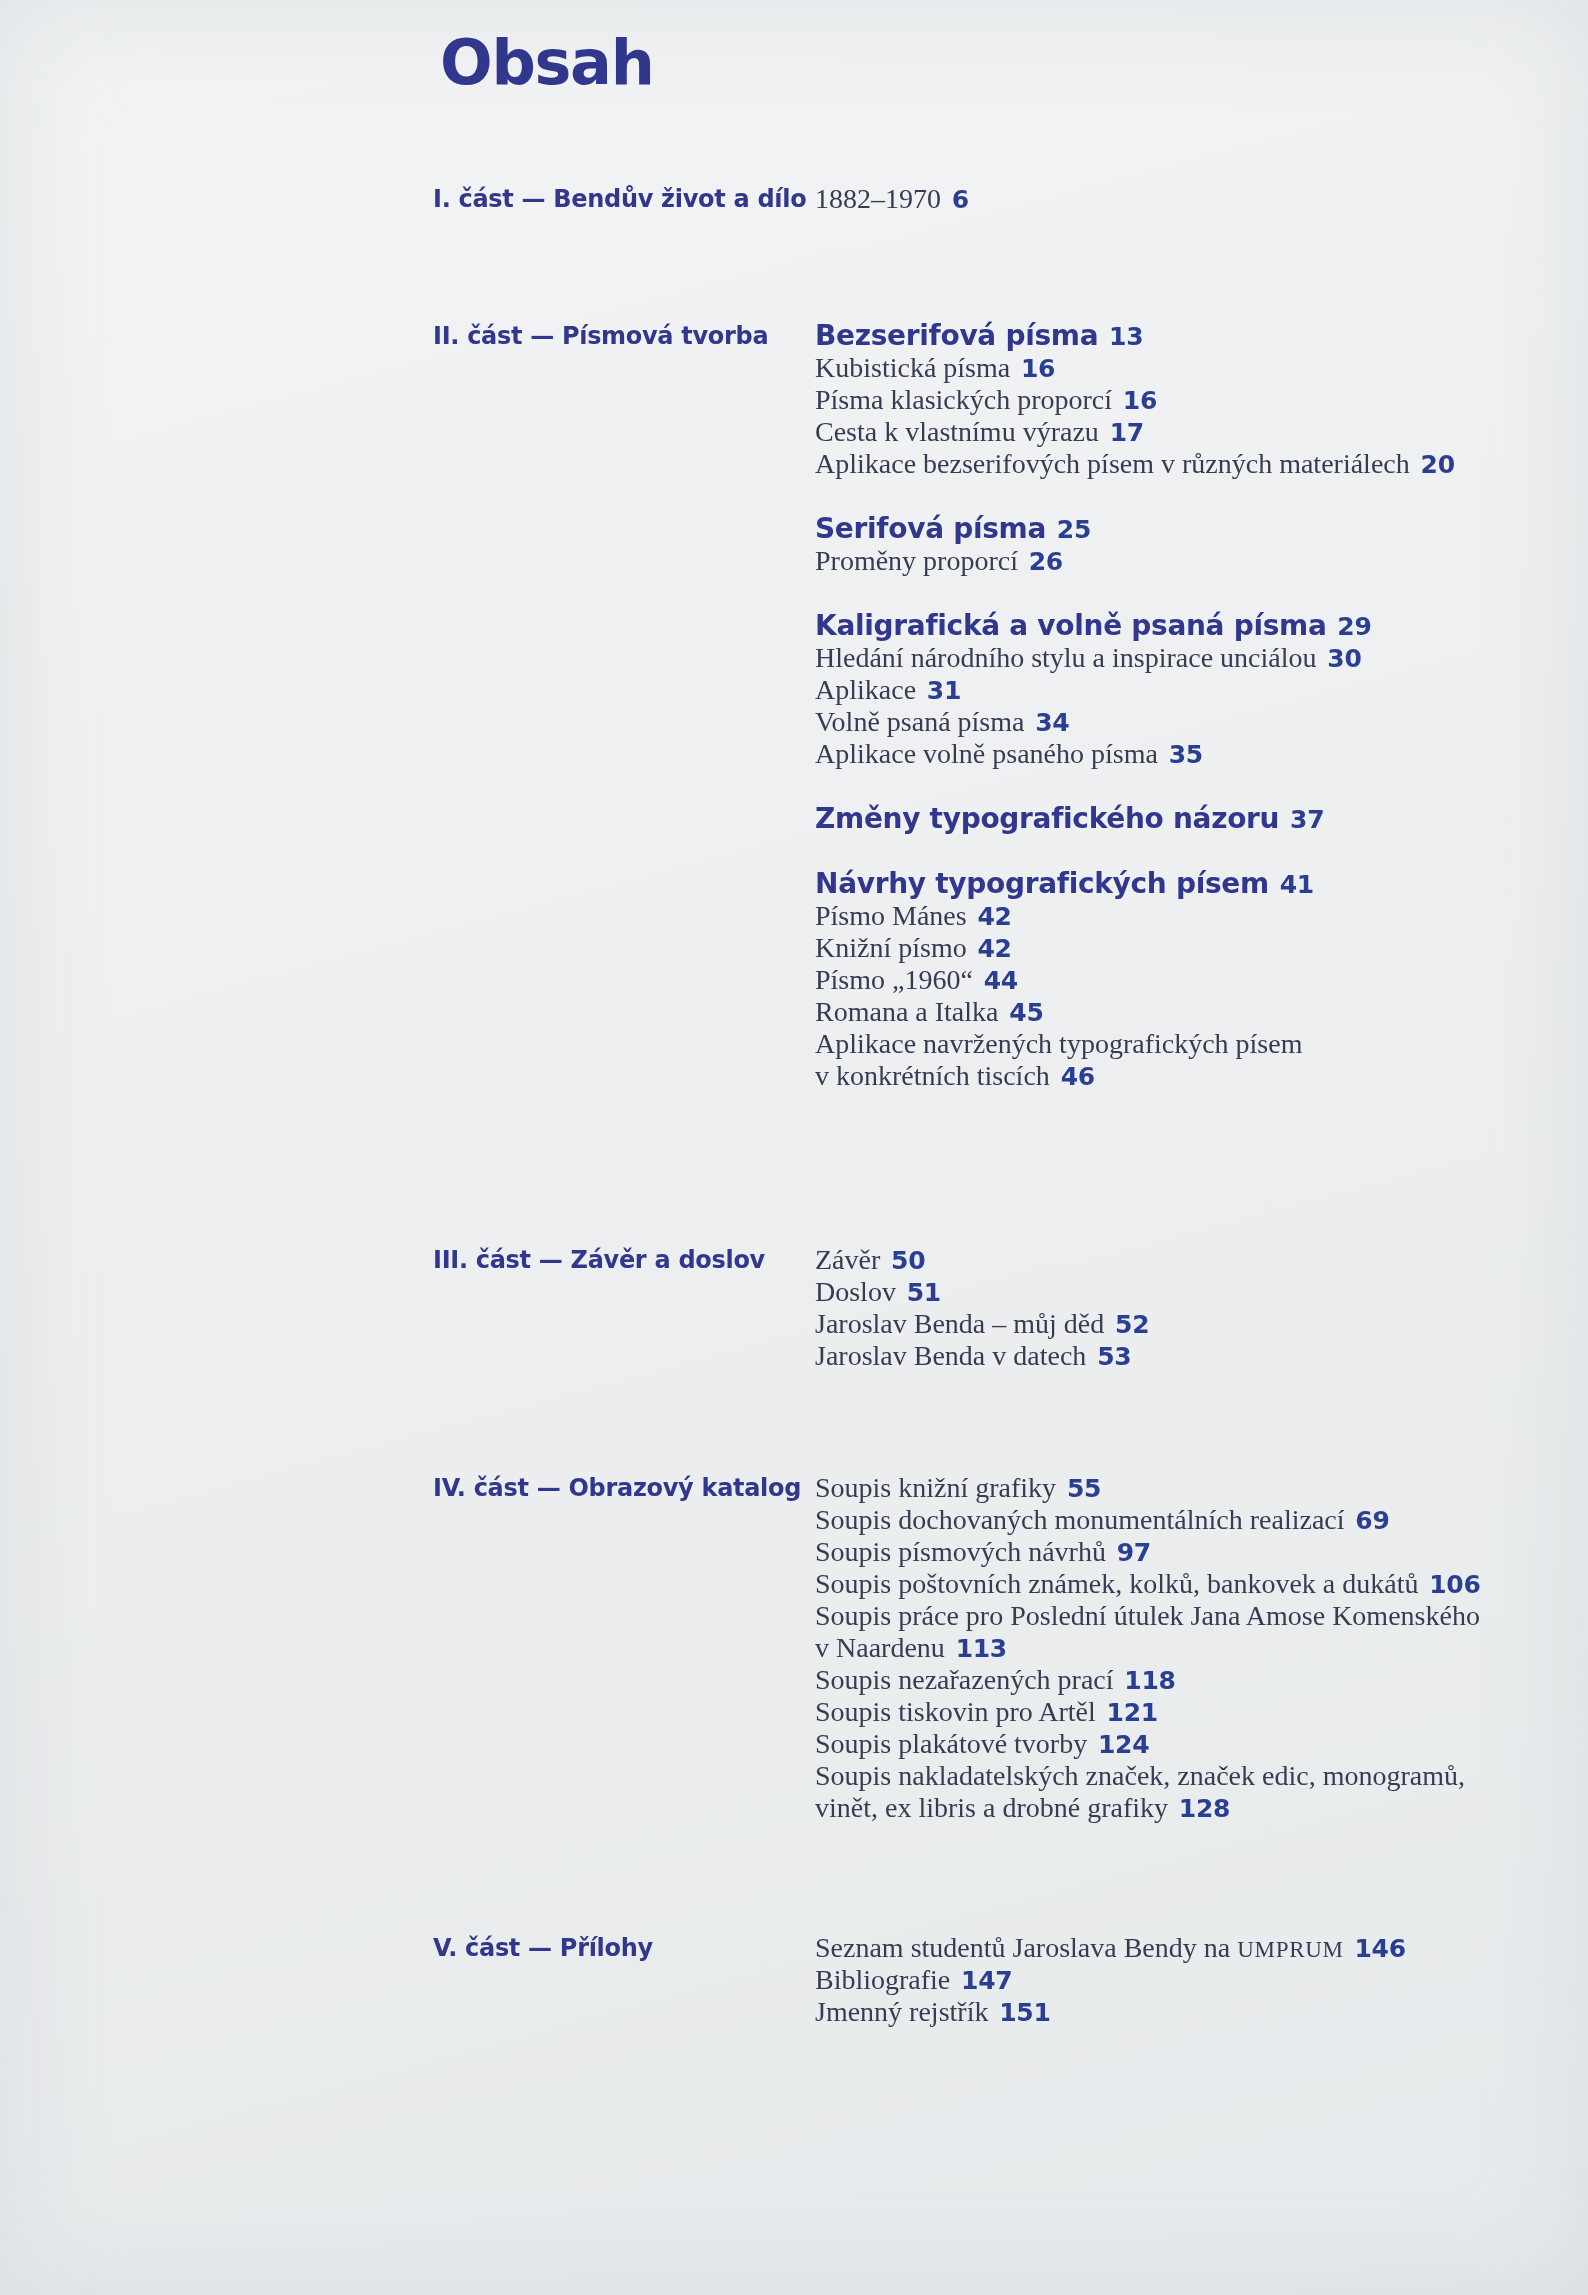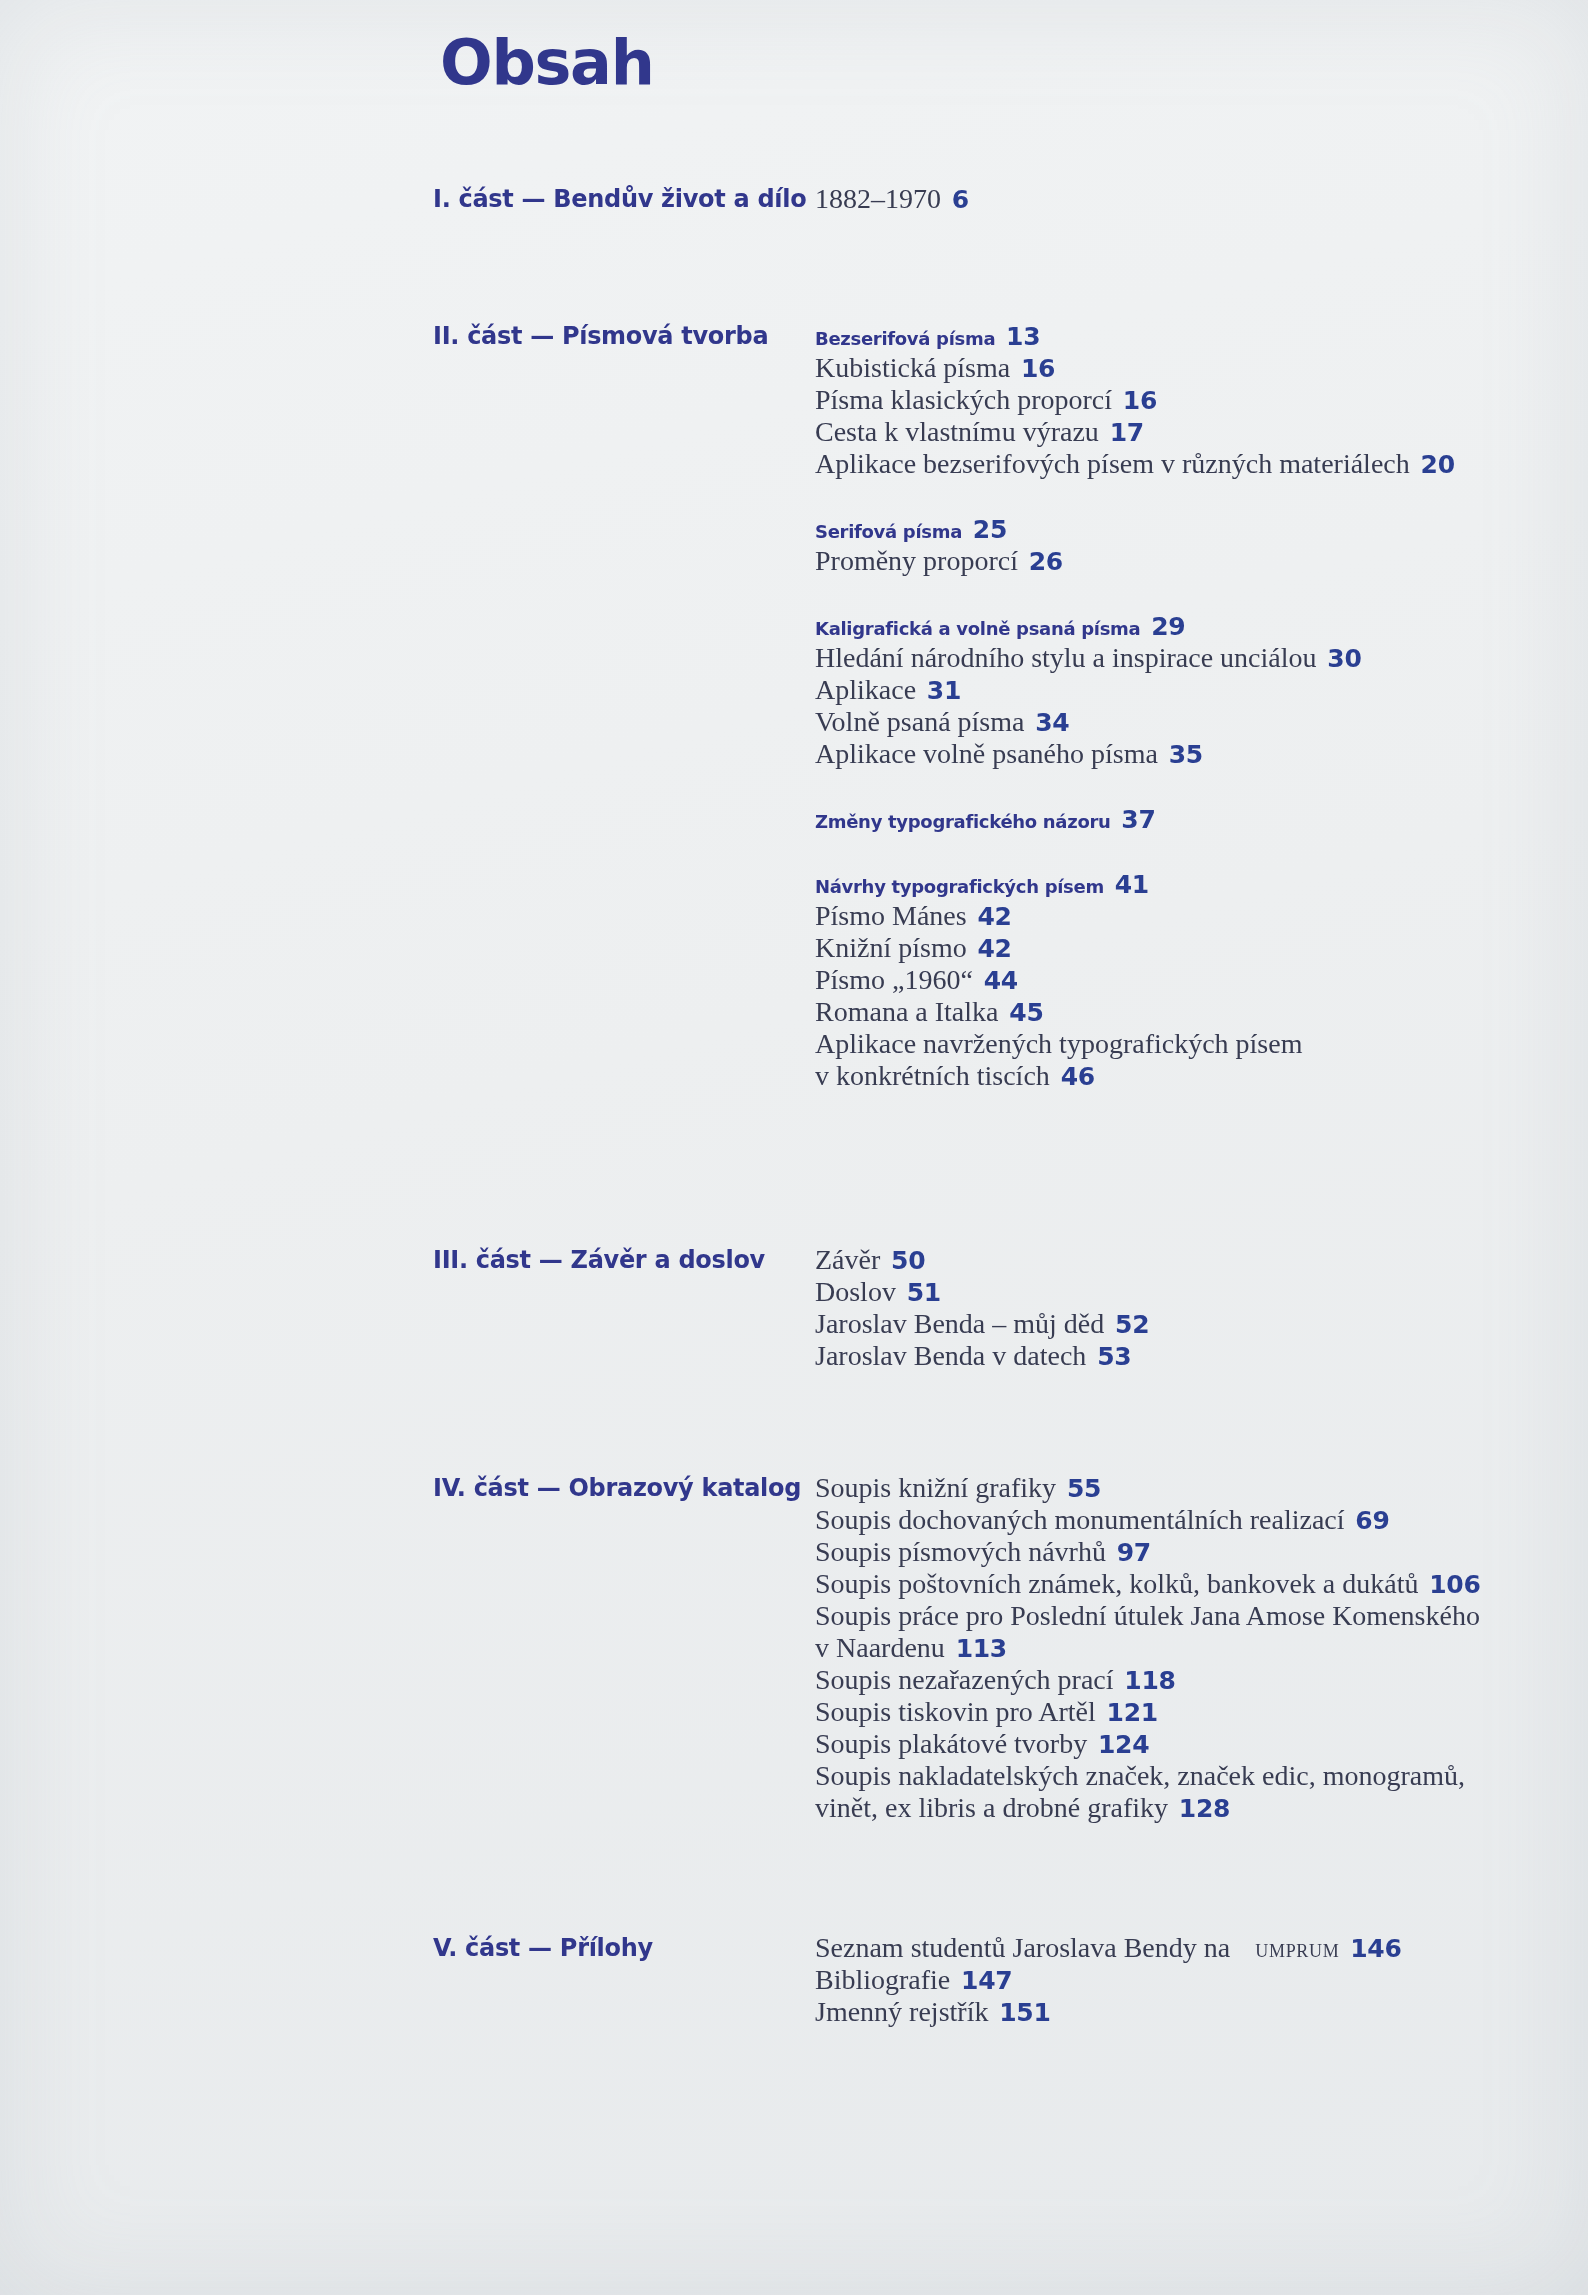--- a/index.html
+++ b/index.html
@@ -55,37 +55,36 @@
   .line{
     height:32px;
     line-height:32px;
     font-size:28px;
     color:var(--serif-text);
     white-space:nowrap;
   }
   .entry.heading .t{
     font-family:"DejaVu Sans","Liberation Sans",sans-serif;
     font-weight:bold;
-    font-size:18px;
+    font-size:28px;
     letter-spacing:-0.3px;
     color:var(--header-blue);
     text-align:right;
   }
   .pg{
     font-family:"DejaVu Sans","Liberation Sans",sans-serif;
     font-weight:bold;
     font-size:25px;
     letter-spacing:-0.3px;
     color:var(--number-blue);
     margin-left:10.8px;
   }
   .sc{
-    font-size:18px;
+    font-size:23px;
     letter-spacing:0.7px;
-    margin-left:18px;
   }
 </style>
 </head>
 <body>
 
 <div class="page">
   <div class="title">Obsah</div>
   <div id="sections-host">
       <div class="section" style="top: 183px;">
         <div class="label">I. část — Bendův život a dílo</div>

